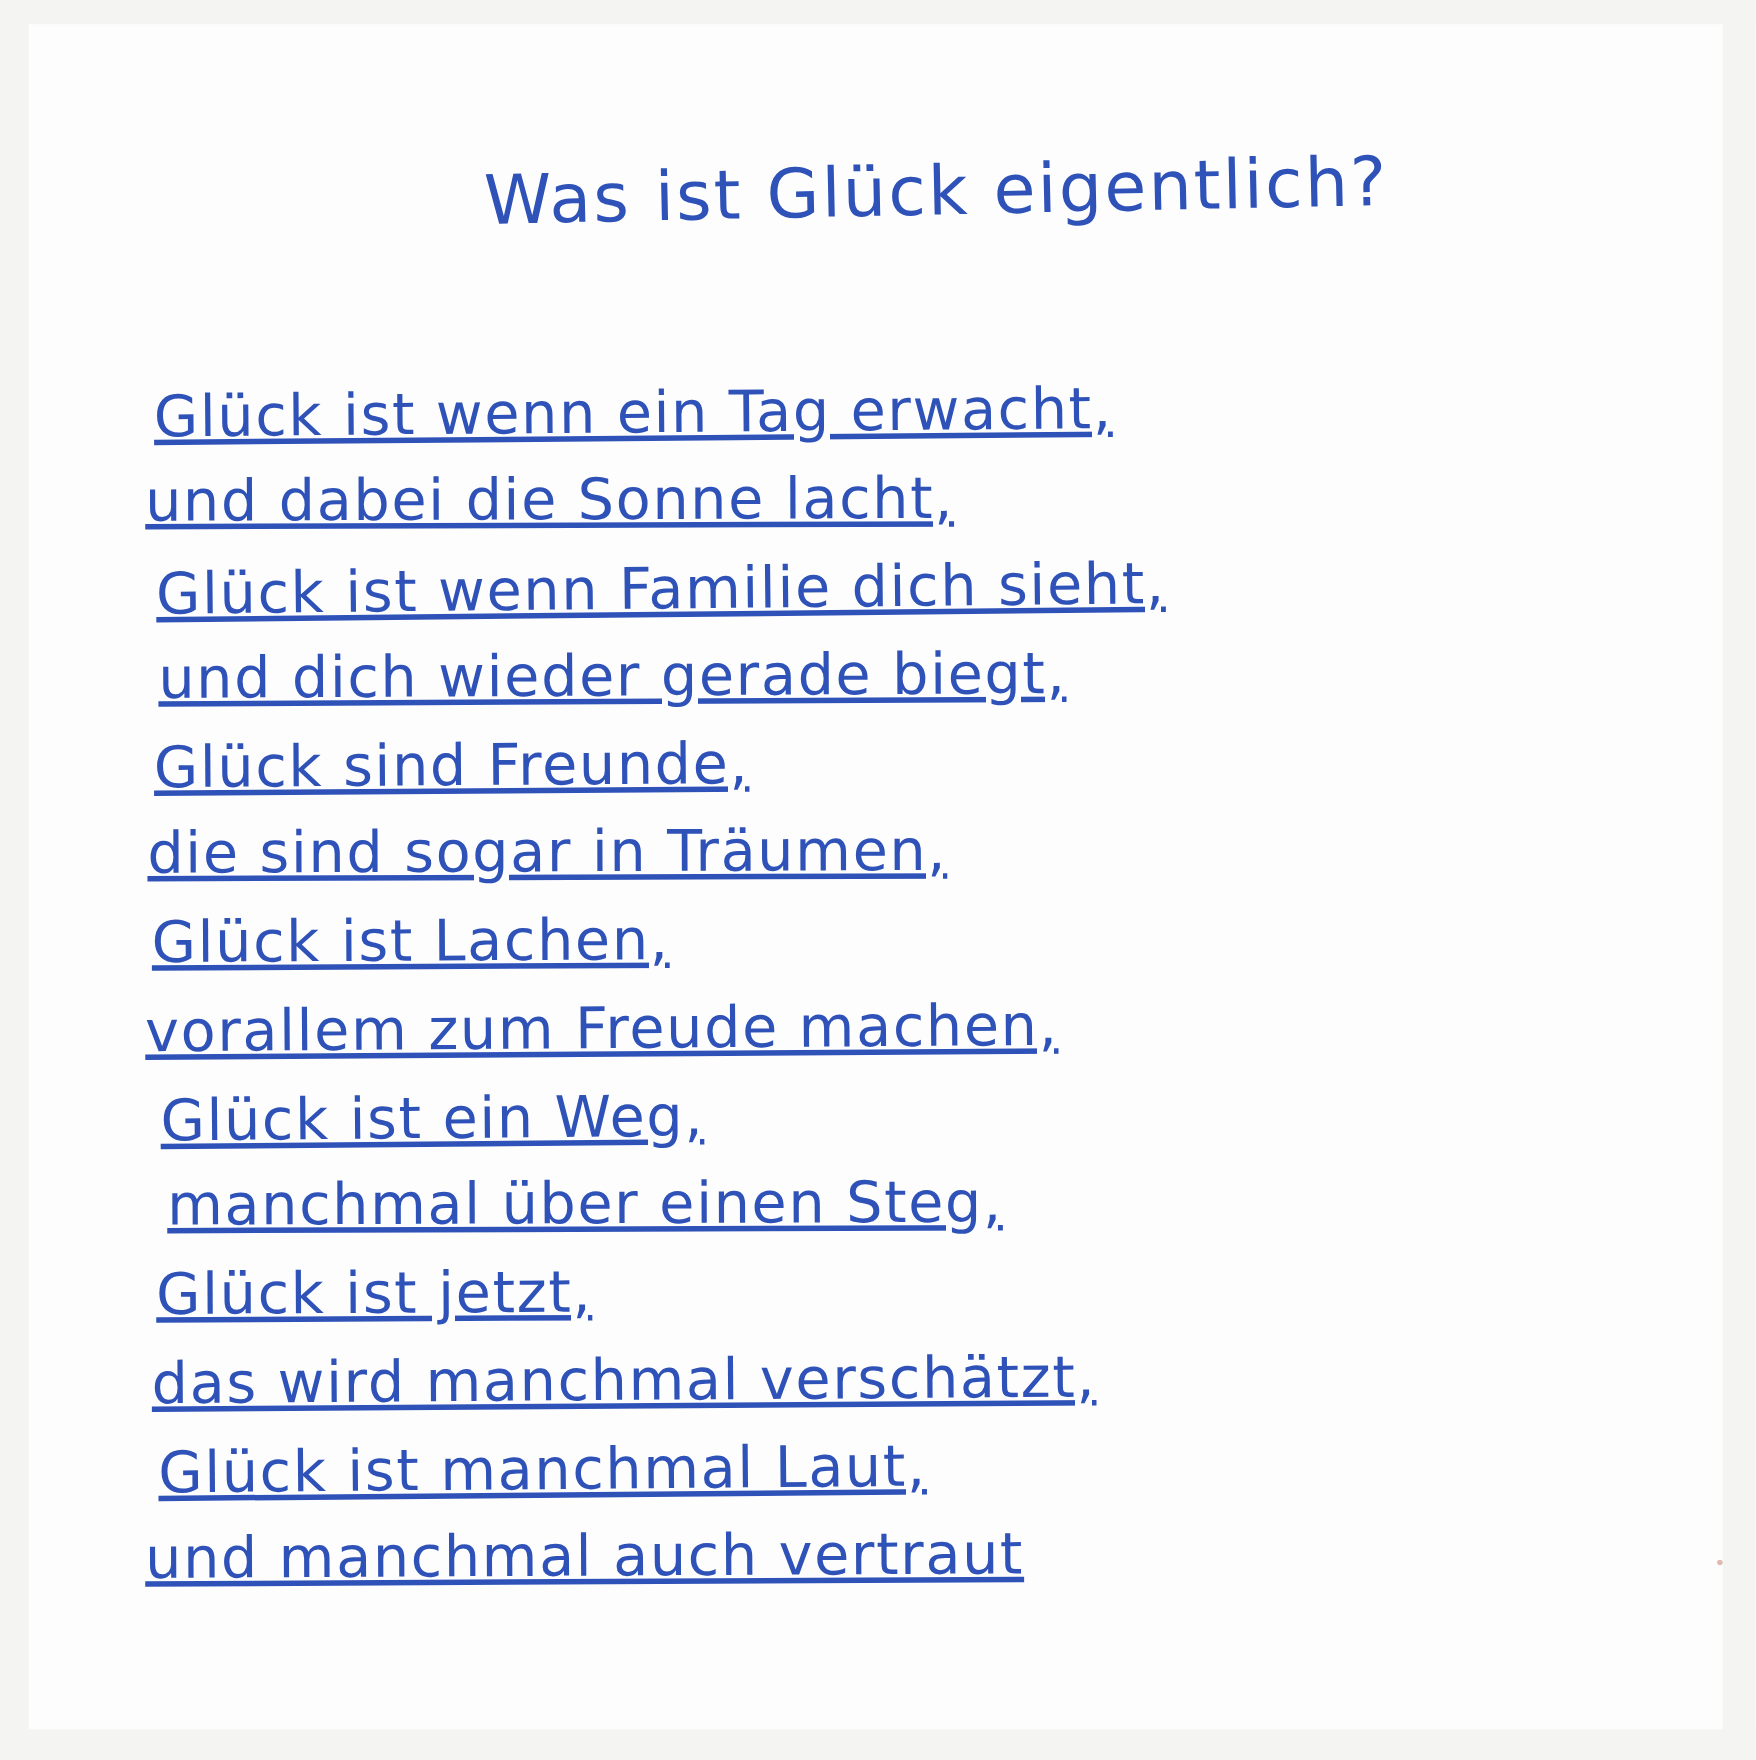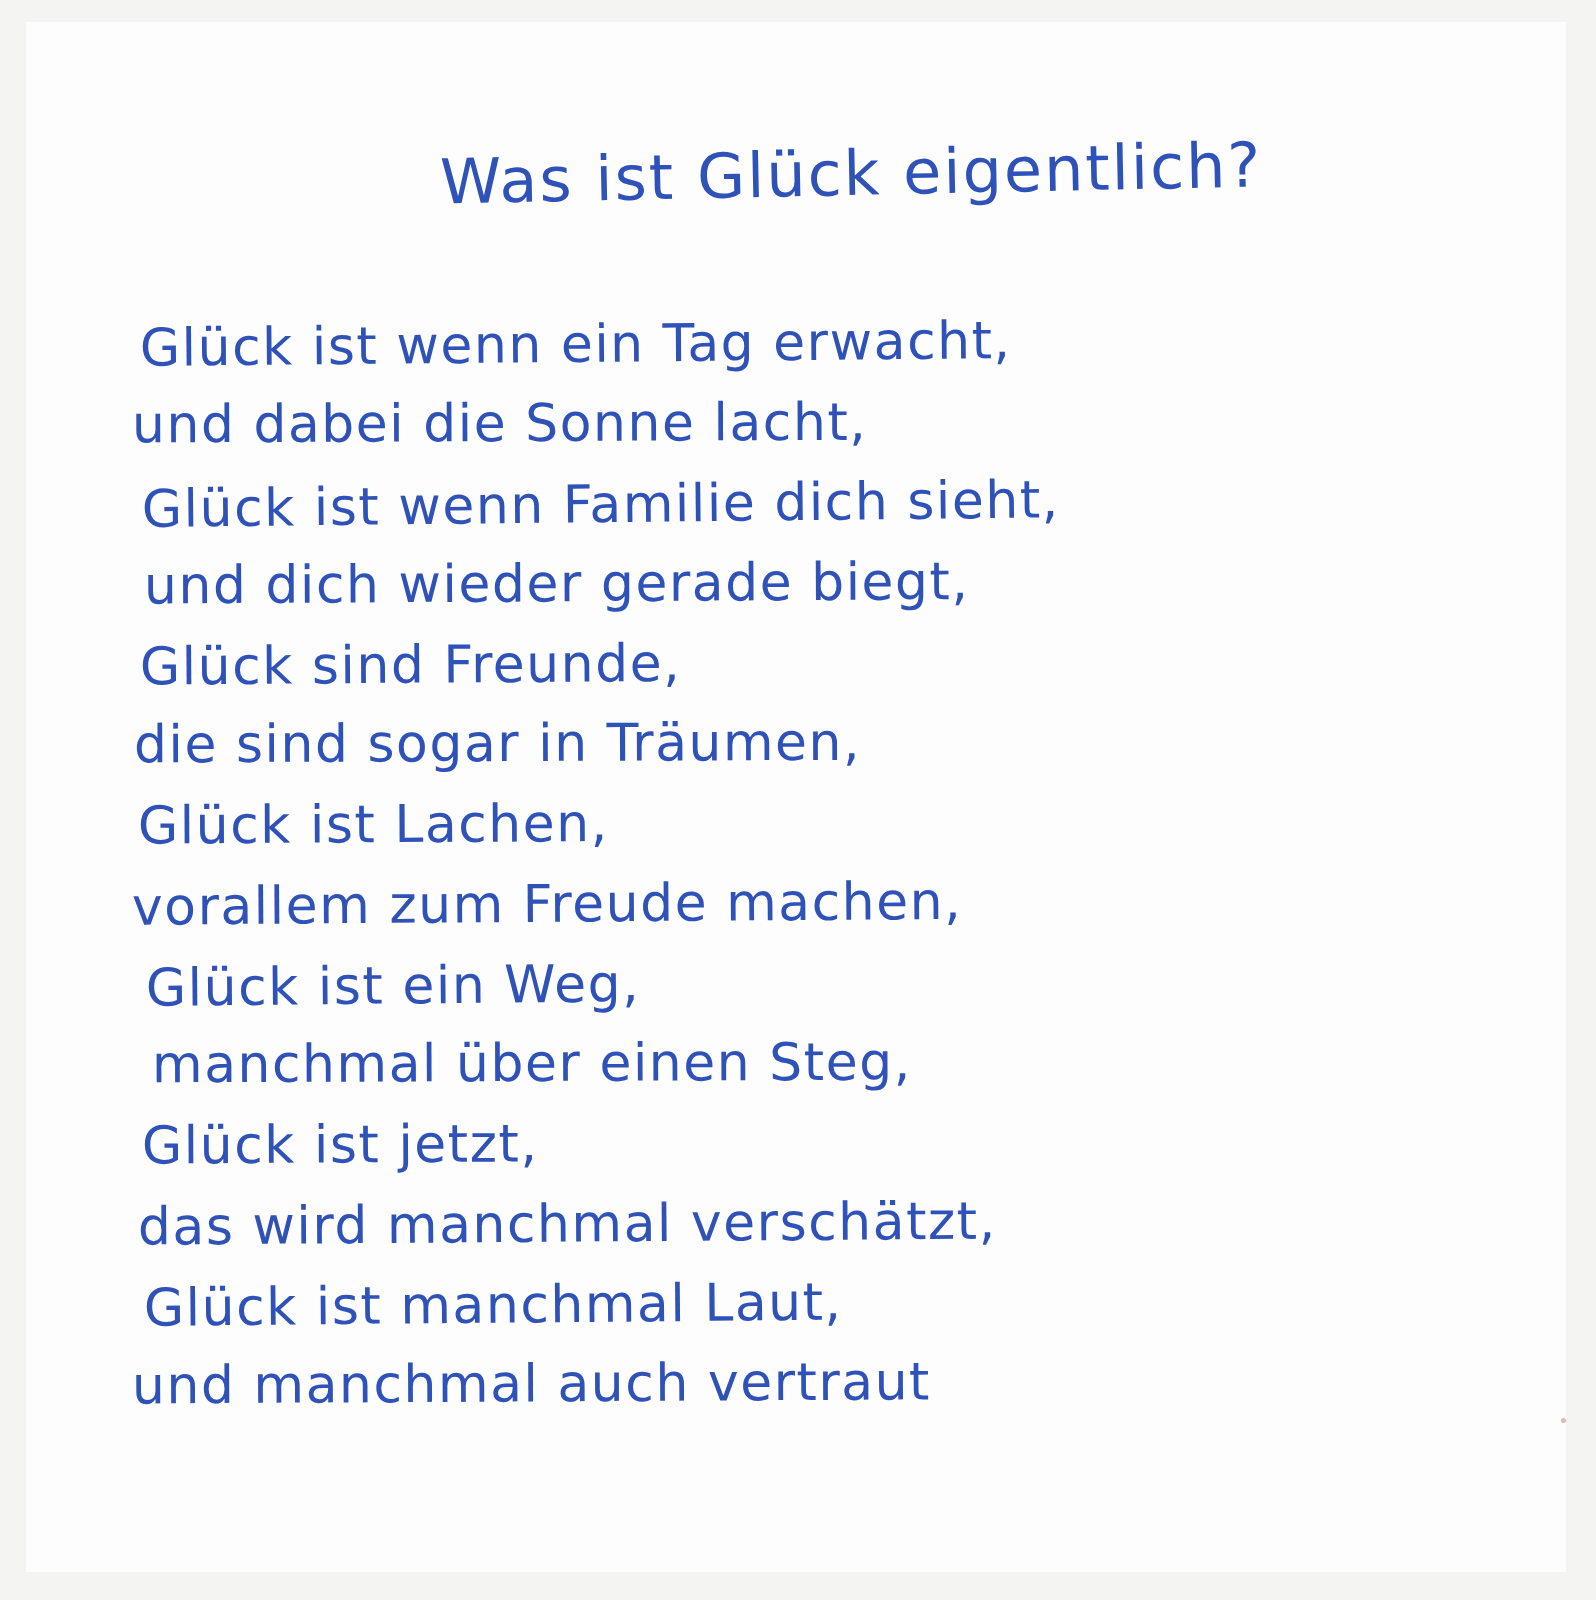--- a/index.html
+++ b/index.html
@@ -46,22 +46,23 @@
     line-height: 1.1;
     letter-spacing: 2px;
     font-weight: 400;
     transform: rotate(-1.2deg);
     white-space: nowrap;
   }
 
   .poem-body {
     position: absolute;
     left: 132px;
-    top: 316px;
+    top: 348px;
     width: 1330px;
+    text-decoration: underline;
   }
 
   .poem-line {
     font-size: 52px;
     line-height: 1.0;
     letter-spacing: 1.5px;
     white-space: nowrap;
     margin: 0;
     padding: 0;
     height: 80px;

